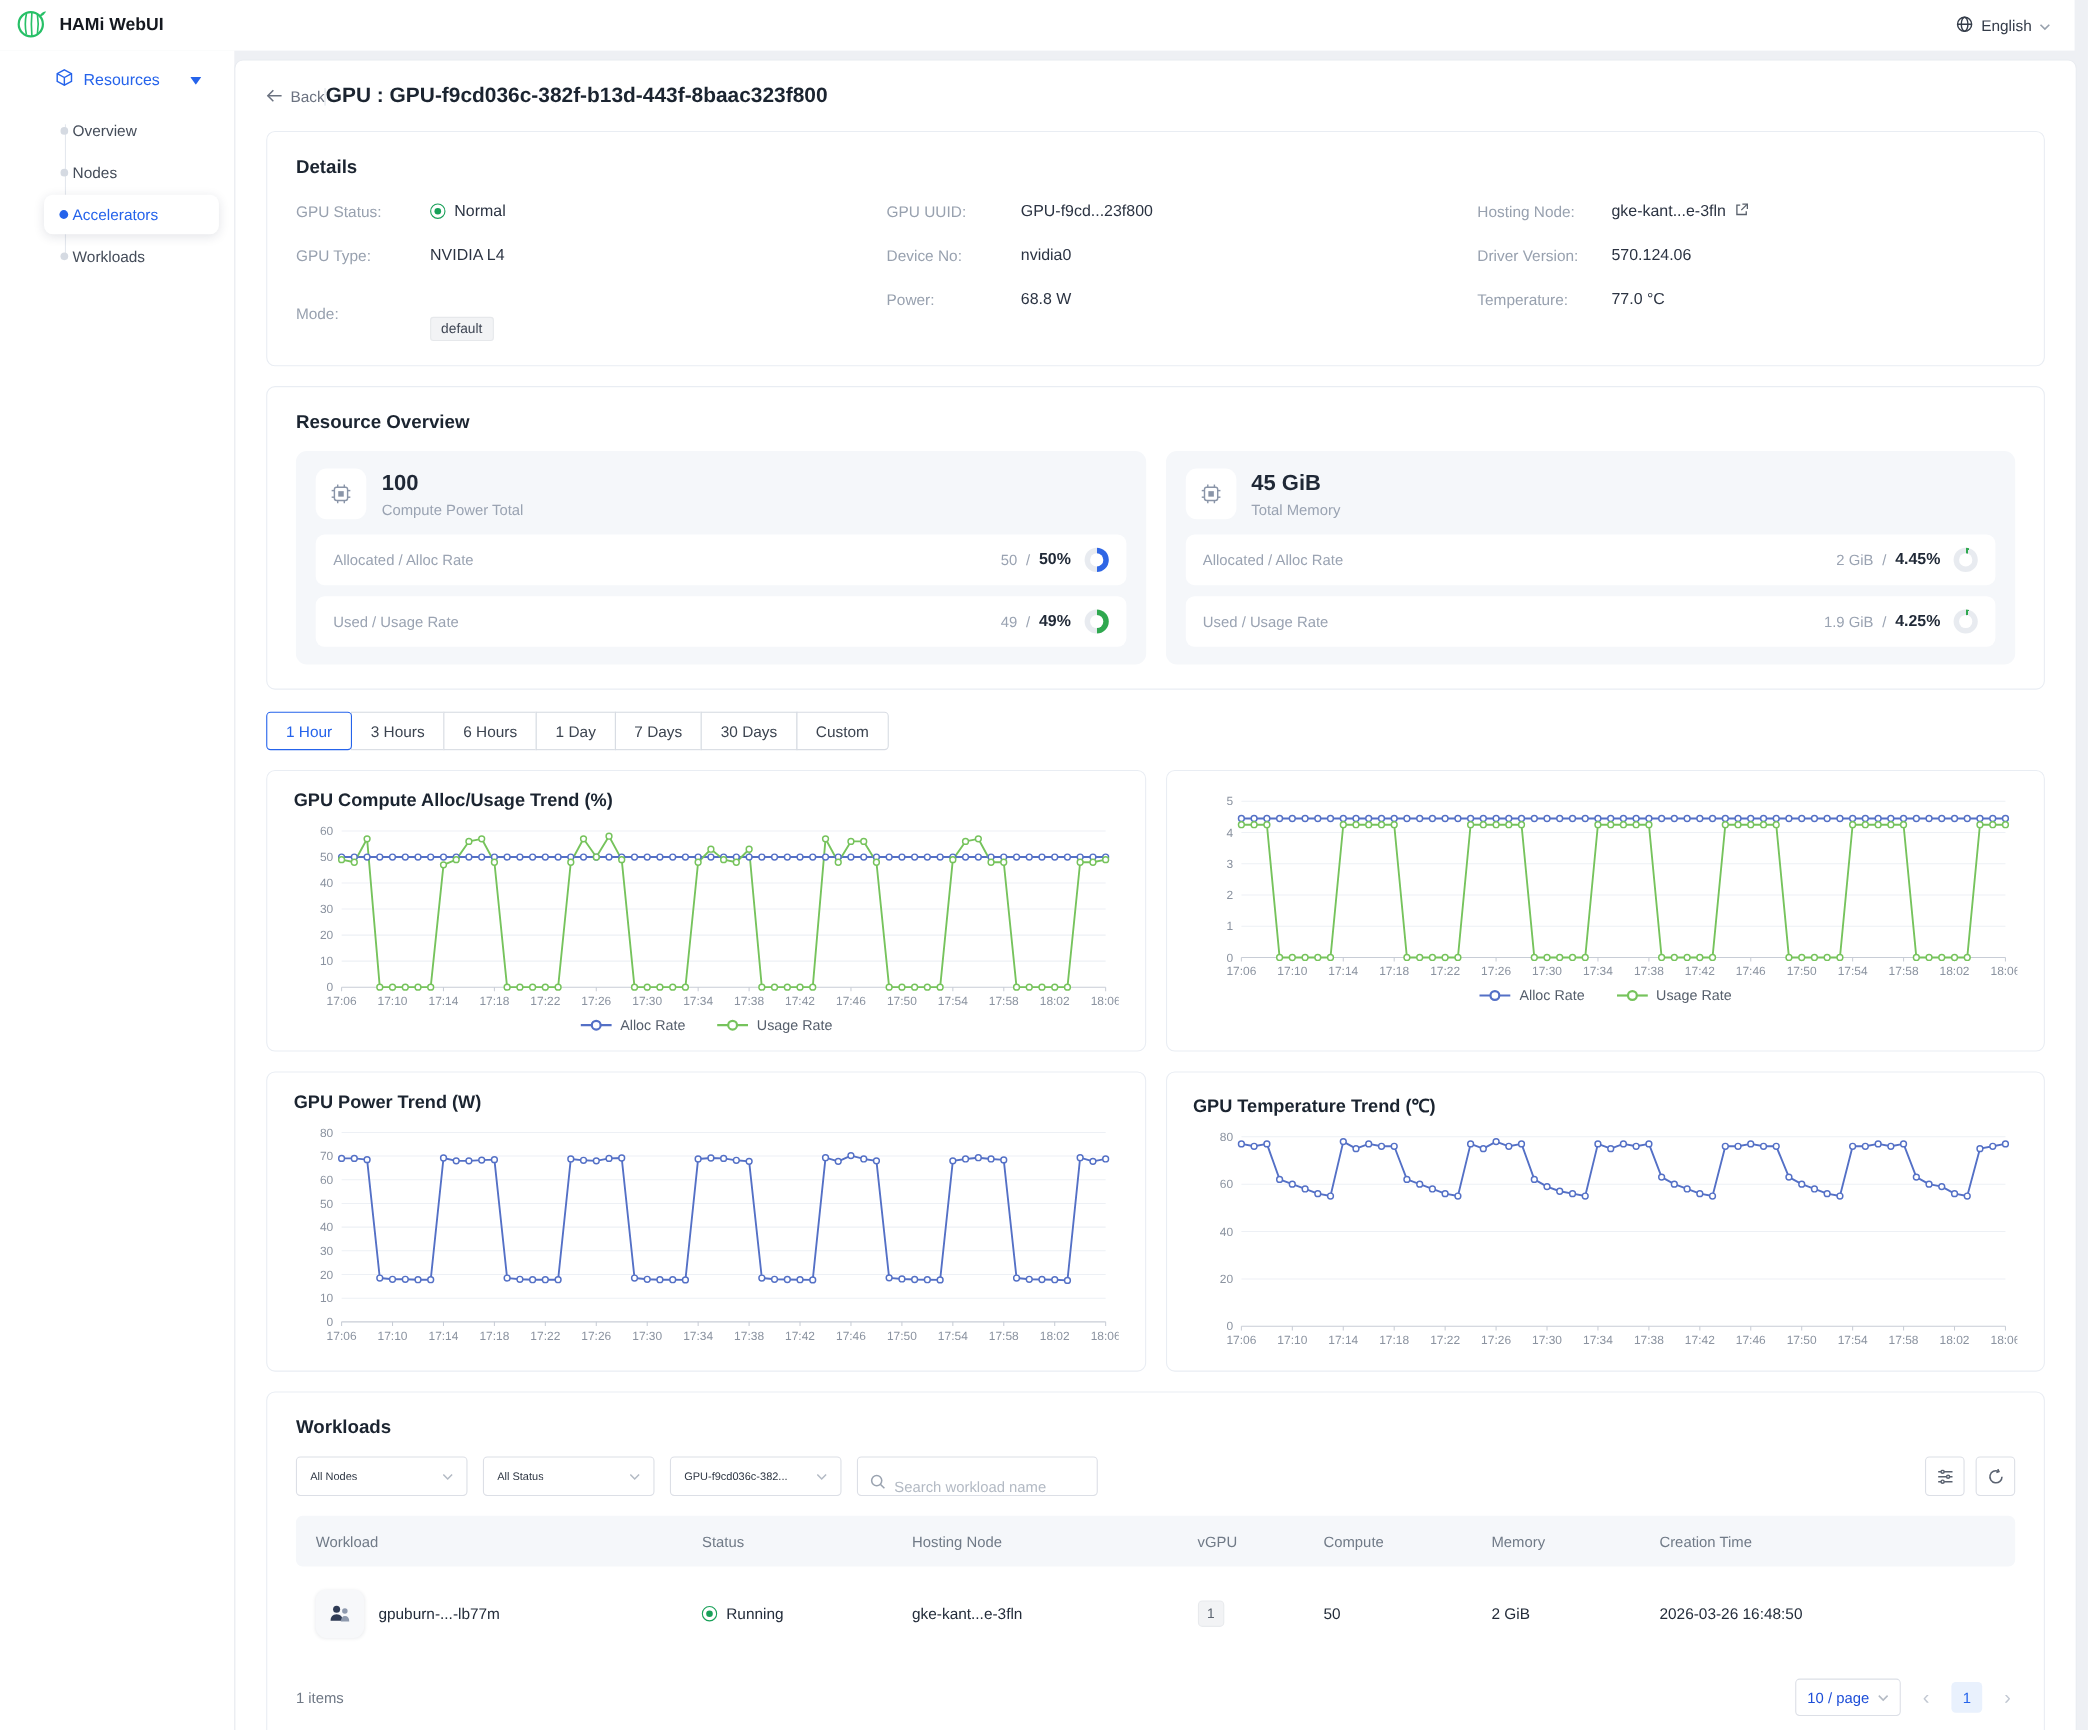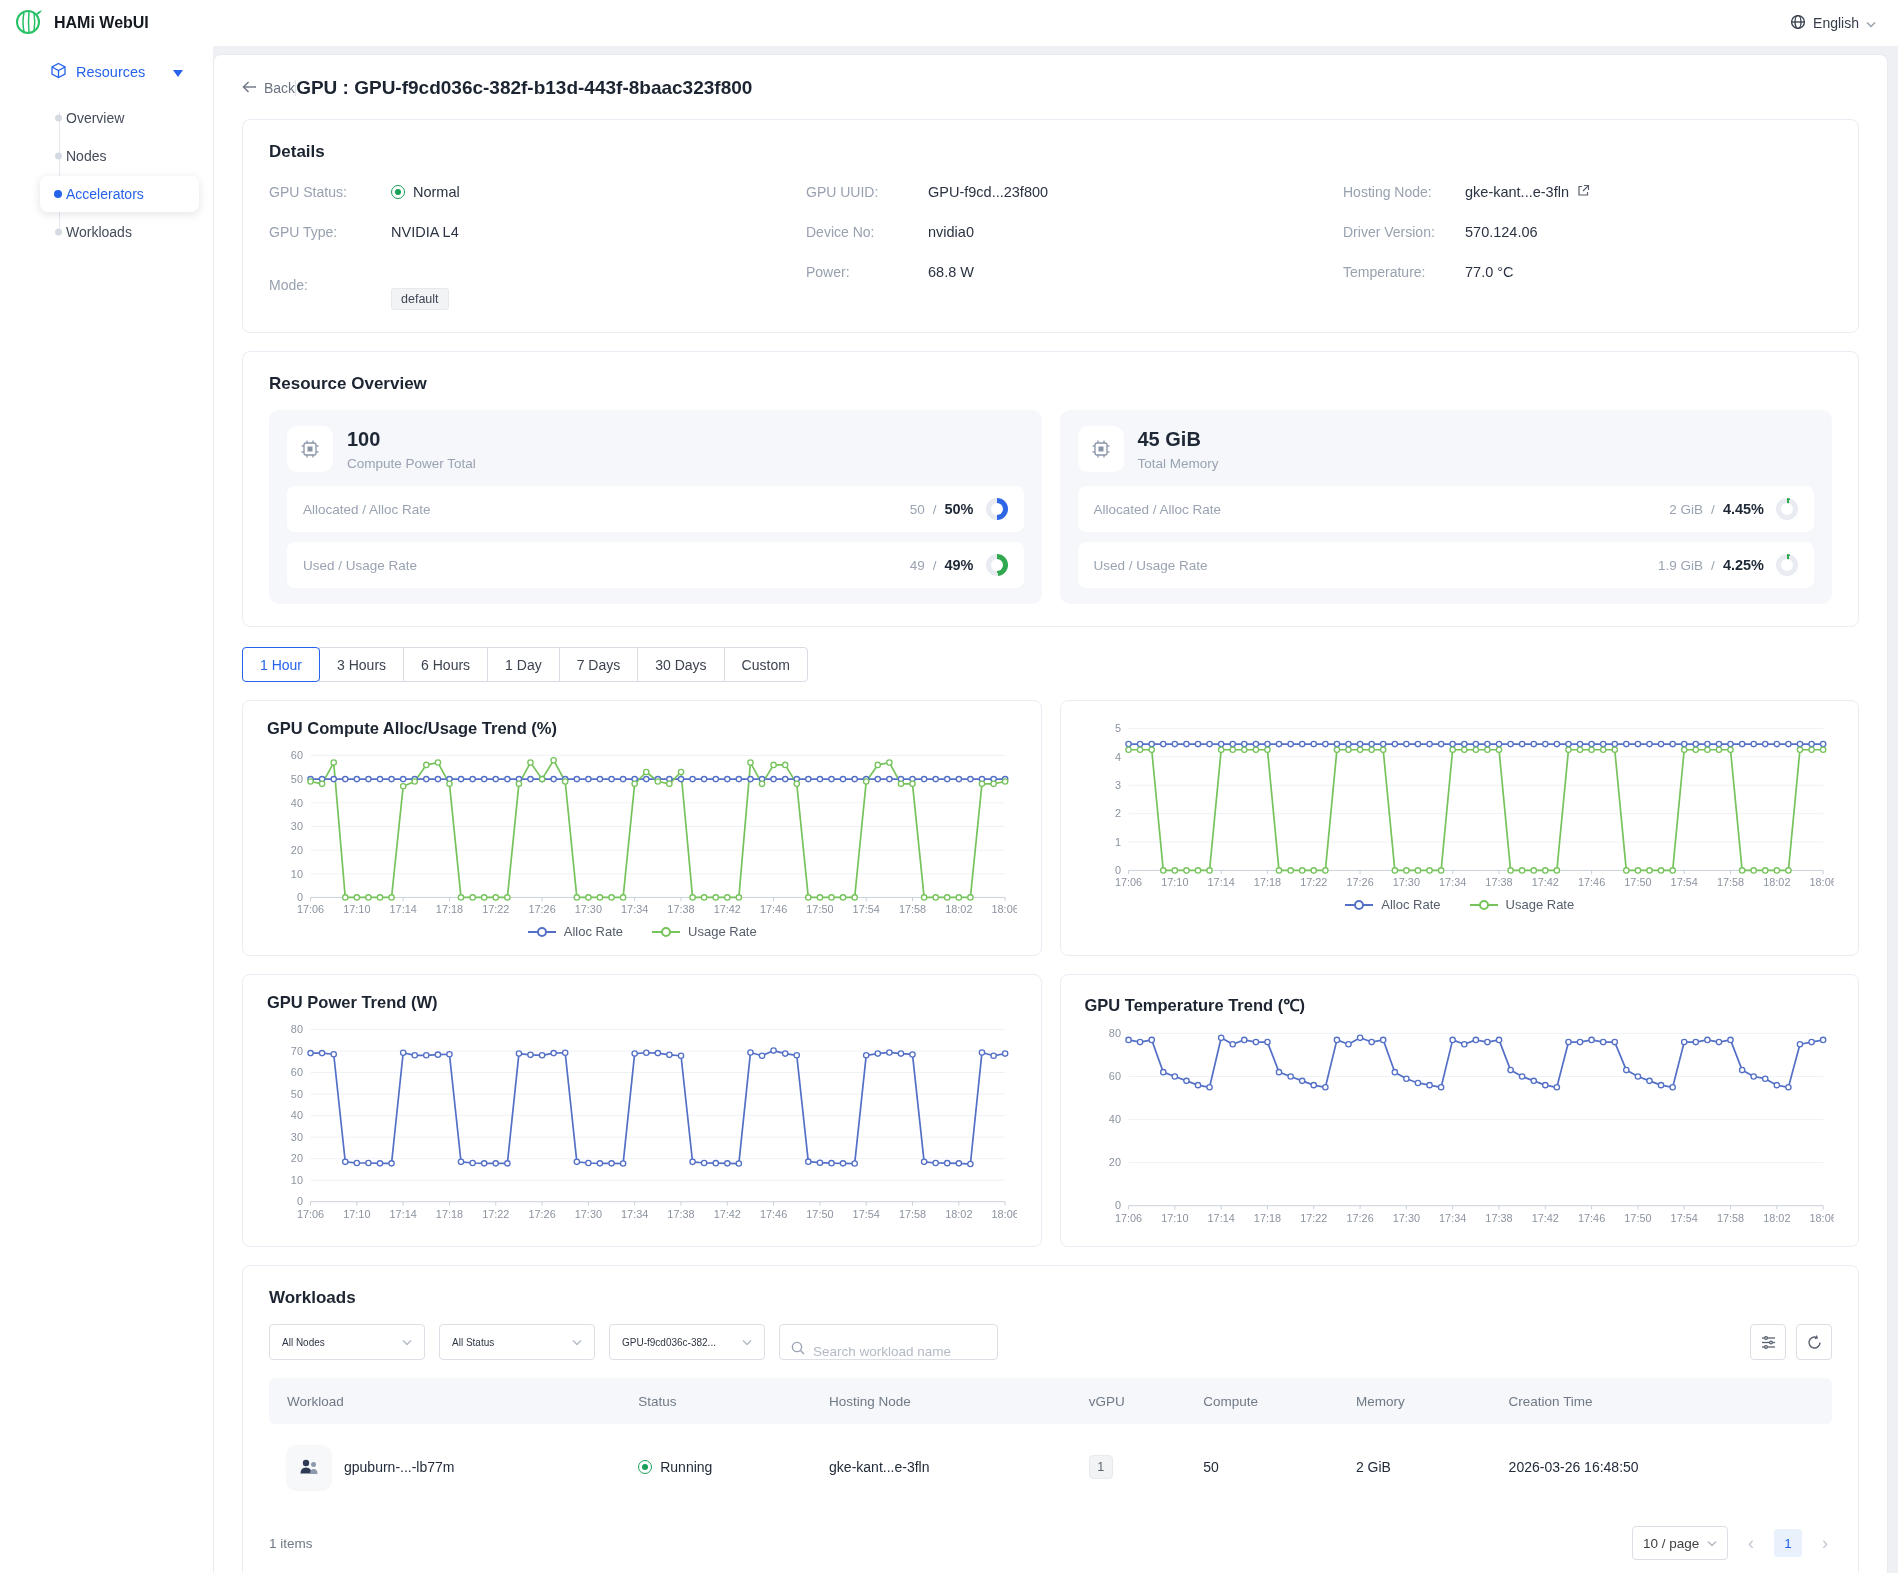--- a/index.html
+++ b/index.html
@@ -1,20 +1,20 @@
 <!DOCTYPE html>
 <html><head>
 <meta charset="utf-8">
 <style>
   * { margin:0; padding:0; box-sizing:border-box; }
   html,body { width:1898px; height:1573px; overflow:hidden; background:#eef0f4;
     font-family:"Liberation Sans",sans-serif; color:#2b3342; }
 
   
-  .top-header { position:absolute; top:0; left:0; right:0; height:46px; background:#fff;
+  .top-header { position:absolute; top:0; left:0; right:12px; height:46px; background:#fff;
     display:flex; align-items:center; justify-content:space-between; padding:0 22px 0 14px; z-index:5; }
   .brand { display:flex; align-items:center; gap:10px; }
   .brand-name { font-size:16px; font-weight:bold; color:#14181f; }
   .lang { display:flex; align-items:center; gap:7px; font-size:14px; color:#343c49; cursor:pointer; }
 
   
   .sidebar { position:absolute; top:46px; left:0; bottom:0; width:213px; background:#fff;padding-left:32px; }
   .res-head { display:flex; align-items:center; gap:9px; padding:16px 30px 12px 18px;
     color:#2563eb; font-size:14.5px; cursor:pointer; }
   .res-caret { margin-left:auto; }
@@ -107,21 +107,21 @@
   .w-cell { display:flex; align-items:center; gap:13px; }
   .w-icon { width:44px; height:44px; background:#f7f8fa; border-radius:10px; display:flex;
     align-items:center; justify-content:center; box-shadow:0 1px 3px rgba(25,35,60,.08); }
   .st-cell { display:flex; align-items:center; gap:8px; }
   .vgpu-tag { width:24px; height:24px; background:#f2f3f5; border:1px solid #e8eaed; border-radius:4px;
     display:flex; align-items:center; justify-content:center; font-size:12.5px; color:#5c6470; }
   .t-footer { display:flex; align-items:center; justify-content:space-between; margin-top:16px; }
   .items-count { font-size:13.5px; color:#6f7885; }
   .pg { display:flex; align-items:center; gap:16px; }
   .pg-size { height:34px; width:96px; border:1px solid #dcdfe6; border-radius:4px; display:flex;
-    align-items:center; justify-content:space-between; padding:0 10px; font-size:13.5px; color:#404040;
+    align-items:center; justify-content:space-between; padding:0 10px; font-size:13.5px; color:#1d4ed8;
     cursor:pointer; background:#fff; }
   .pg-arrow { font-size:18px; color:#c2c8d2; cursor:pointer; line-height:1; padding:0 4px; }
   .pg-num { min-width:28px; height:28px; background:#e9f1fd; color:#2563eb; border-radius:4px;
     display:flex; align-items:center; justify-content:center; font-size:13.5px; cursor:pointer; }
 </style>
 </head>
 <body>
 
 <div class="top-header">
   <div class="brand">

